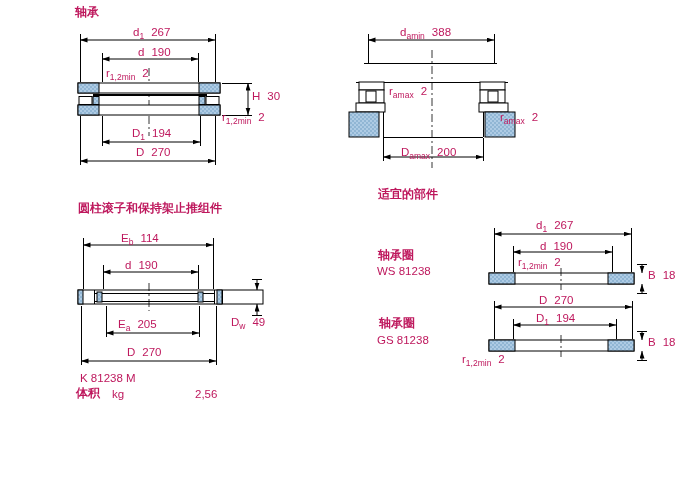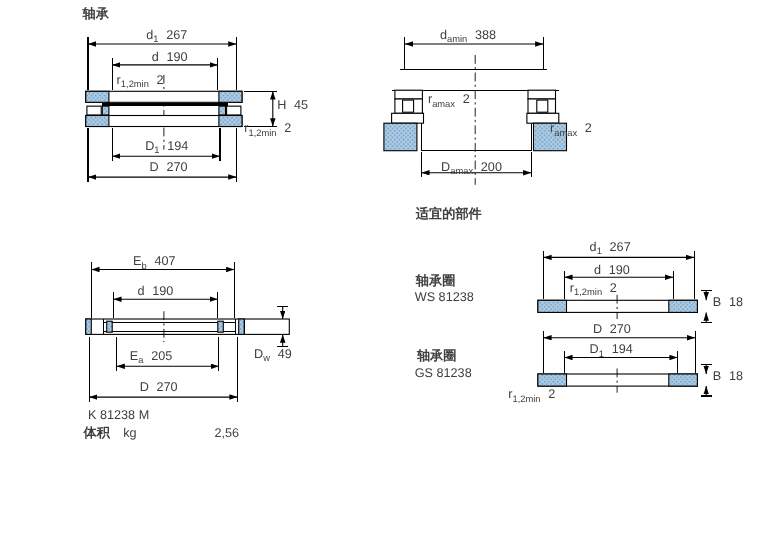--- a/index.html
+++ b/index.html
@@ -1,17 +1,17 @@
 <!DOCTYPE html>
 <html><head>
 <meta charset="utf-8">
 <style>
   html,body{margin:0;padding:0;background:#fff;}
   .canvas{position:relative;width:700px;height:500px;background:#ffffff;
-          font-family:"Liberation Sans","DejaVu Sans",sans-serif;color:#404040;overflow:hidden;}
+          font-family:"Liberation Sans","DejaVu Sans",sans-serif;color:#be185d;overflow:hidden;}
   .canvas svg{position:absolute;left:0;top:0;}
   .lbl{position:absolute;white-space:nowrap;line-height:1.05;}
   .dim{font-size:11.5px;}
   .dim sub{font-size:8.5px;line-height:1;}
   .dim .val{margin-left:7px;text-align:center;}
   .cjk{font-size:12px;font-weight:bold;}
   .code{font-size:11.5px;}
   
   .ln{stroke:#000;stroke-width:1;fill:none;shape-rendering:crispEdges;}
   .ln2{stroke:#000;stroke-width:2;fill:none;shape-rendering:crispEdges;}
@@ -123,31 +123,32 @@
       <line class="dimln" x1="642" y1="331" x2="642" y2="340" marker-end="url(#arr)"></line>
       <line class="dimln" x1="642" y1="360" x2="642" y2="351" marker-end="url(#arr)"></line>
     </g>
   </svg>
 
   <span class="lbl cjk" style="left:75px;top:6px">轴承</span>
 
   <span class="lbl dim" style="left:133px;top:26px"><span>d</span><sub>1</sub><span class="val">267</span></span>
   <span class="lbl dim" style="left:138px;top:46px"><span>d</span><sub></sub><span class="val">190</span></span>
   <span class="lbl dim" style="left:106px;top:67px"><span>r</span><sub>1,2min</sub><span class="val">2</span></span>
-  <span class="lbl dim" style="left:252px;top:90px"><span>H</span><sub></sub><span class="val">45</span></span>
+  <span class="lbl dim" style="left:252px;top:90px"><span>H</span><sub></sub><span class="val">30</span></span>
   <span class="lbl dim" style="left:222px;top:111px"><span>r</span><sub>1,2min</sub><span class="val">2</span></span>
   <span class="lbl dim" style="left:132px;top:127px"><span>D</span><sub>1</sub><span class="val">194</span></span>
   <span class="lbl dim" style="left:136px;top:146px"><span>D</span><sub></sub><span class="val">270</span></span>
 
   <span class="lbl dim" style="left:400px;top:26px"><span>d</span><sub>amin</sub><span class="val">388</span></span>
   <span class="lbl dim" style="left:389px;top:85px"><span>r</span><sub>amax</sub><span class="val">2</span></span>
   <span class="lbl dim" style="left:500px;top:111px"><span>r</span><sub>amax</sub><span class="val">2</span></span>
   <span class="lbl dim" style="left:401px;top:146px"><span>D</span><sub>amax</sub><span class="val">200</span></span>
 
-  <span class="lbl dim" style="left:121px;top:232px"><span>E</span><sub>b</sub><span class="val">407</span></span>
+  <span class="lbl cjk" style="left:78px;top:202px">圆柱滚子和保持架止推组件</span>
+  <span class="lbl dim" style="left:121px;top:232px"><span>E</span><sub>b</sub><span class="val">114</span></span>
   <span class="lbl dim" style="left:125px;top:259px"><span>d</span><sub></sub><span class="val">190</span></span>
   <span class="lbl dim" style="left:231px;top:316px"><span>D</span><sub>w</sub><span class="val">49</span></span>
   <span class="lbl dim" style="left:118px;top:318px"><span>E</span><sub>a</sub><span class="val">205</span></span>
   <span class="lbl dim" style="left:127px;top:346px"><span>D</span><sub></sub><span class="val">270</span></span>
   <span class="lbl code" style="left:80px;top:372px">K 81238 M</span>
   <span class="lbl cjk" style="left:76px;top:387px">体积</span>
   <span class="lbl code" style="left:112px;top:388px">kg</span>
   <span class="lbl code" style="left:195px;top:388px">2,56</span>
 
   <span class="lbl cjk" style="left:378px;top:188px">适宜的部件</span>

